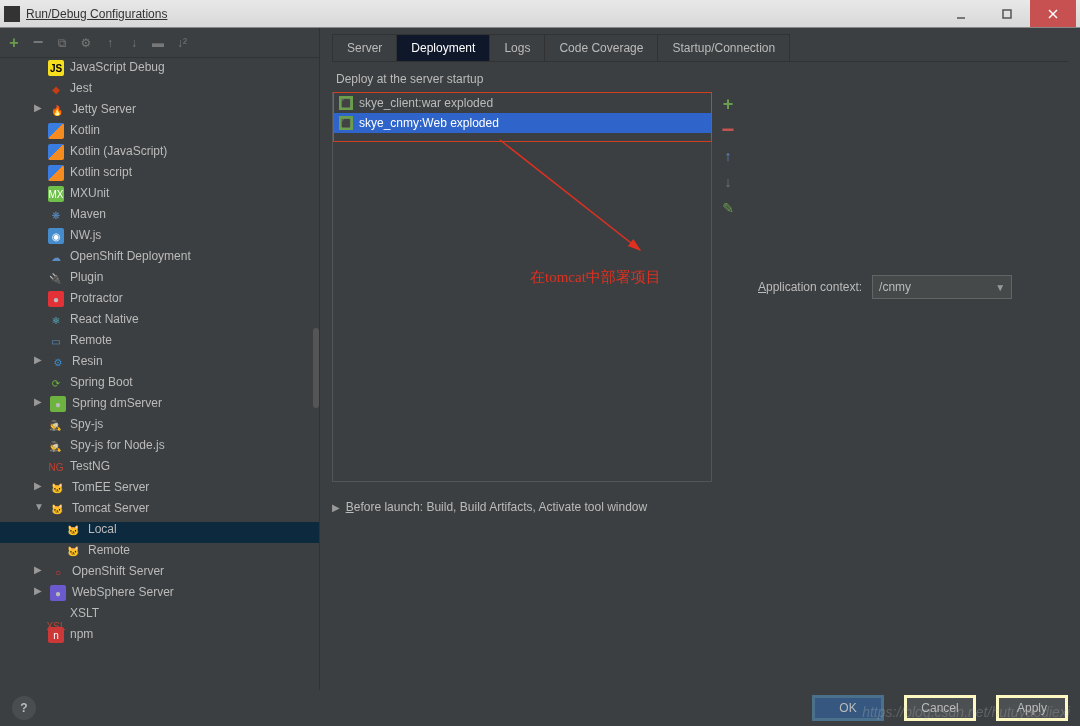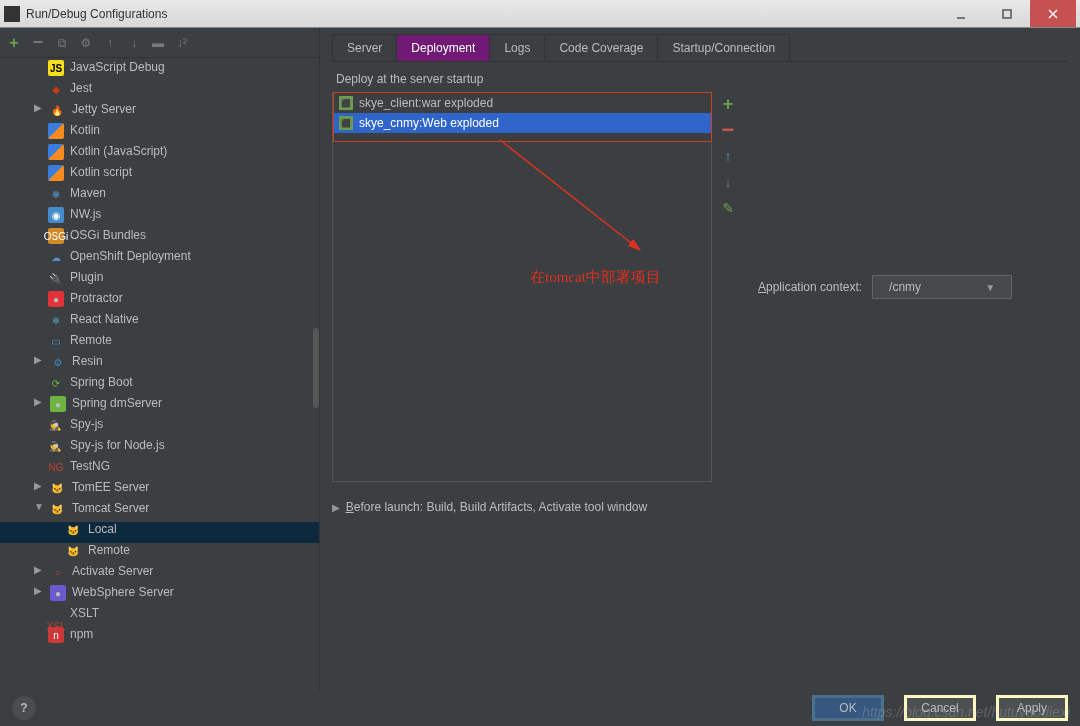--- a/index.html
+++ b/index.html
@@ -1,21 +1,21 @@
 <!DOCTYPE html>
 <html><head>
 <meta charset="utf-8">
 <style>
 * { margin: 0; padding: 0; box-sizing: border-box; font-family: "Segoe UI", Arial, sans-serif; font-size: 12px; }
 body { width: 1080px; height: 726px; background: #3c3f41; color: #bbbbbb; overflow: hidden; position: relative; }
 
 
 .titlebar { height: 28px; background: linear-gradient(#e8e8e8, #d8d8d8); display: flex; align-items: center; padding: 0 4px; border-bottom: 1px solid #888; }
 .titlebar .app-icon { width: 16px; height: 16px; background: #333; margin-right: 6px; }
-.titlebar .title { color: #333; flex: 1; }
+.titlebar .title { color: #333; flex: 1; text-decoration: underline; }
 .win-btns { display: flex; height: 100%; }
 .win-btn { width: 46px; display: flex; align-items: center; justify-content: center; }
 .win-btn svg { width: 12px; height: 12px; }
 .close-btn { background: #c75050; }
 
 
 .main { display: flex; height: 662px; background: #3c3f41; }
 .left-panel { width: 320px; border-right: 1px solid #323232; display: flex; flex-direction: column; position: relative; }
 .right-panel { flex: 1; display: flex; flex-direction: column; padding: 6px 12px 0 12px; }
 
@@ -57,42 +57,42 @@
 .ico-websphere { background: #6a5acd; border-radius: 8px; }
 .ico-xslt { color: #c04030; font-size: 8px; margin-top: 12px; }
 .ico-npm { background: #cb3837; color: #fff; font-size: 8px; }
 
 
 .left-panel::after { content: ""; position: absolute; right: 0; top: 300px; width: 6px; height: 80px; background: #555; border-radius: 3px; }
 
 
 .tabs { display: flex; border-bottom: 1px solid #323232; }
 .tab { padding: 6px 14px; border: 1px solid #323232; border-bottom: none; background: #3c3f41; cursor: pointer; margin-right: -1px; }
-.tab.active { background: #701a75; color: #fff; }
+.tab.active { background: #0f172a; color: #fff; }
 
 
 .deploy-label { padding: 10px 4px 6px; }
 .deploy-area { display: flex; gap: 6px; }
 .deploy-list { width: 380px; height: 390px; background: #3c3f41; border: 1px solid #555; position: relative; }
 .deploy-list.highlight::before { content: ""; position: absolute; left: 0; top: -1px; right: -1px; height: 48px; border: 1px solid #d04020; pointer-events: none; }
 .deploy-row { display: flex; align-items: center; height: 20px; padding: 0 6px; gap: 6px; }
 .deploy-row.sel { background: #2f65ca; color: #fff; }
 .deploy-row .dico { width: 14px; height: 14px; background: #6a9e4e; font-size: 8px; display: flex; align-items: center; justify-content: center; }
 
 .list-btns { display: flex; flex-direction: column; gap: 10px; width: 20px; align-items: center; padding-top: 4px; }
 .list-btn { width: 16px; height: 16px; display: flex; align-items: center; justify-content: center; cursor: pointer; }
 .plus-g { color: #6a9e4e; font-size: 18px; font-weight: bold; }
 .minus-r { color: #c75450; font-size: 22px; font-weight: bold; line-height: 10px; }
 .arr { color: #5b8ec4; font-size: 14px; }
 .arr-dim { color: #787878; font-size: 14px; }
 .pencil { color: #6a9e4e; font-size: 14px; }
 
 .app-ctx { display: flex; align-items: center; gap: 10px; margin-left: 14px; }
 .app-ctx label .u { text-decoration: underline; }
-.combo { width: 140px; height: 24px; background: #45494a; border: 1px solid #646464; display: flex; align-items: center; padding: 0 16px; justify-content: space-between; }
+.combo { width: 140px; height: 24px; background: #45494a; border: 1px solid #646464; display: flex; align-items: center; padding: 0 6px; justify-content: space-between; }
 .combo .dd { color: #999; font-size: 10px; }
 
 
 .before-launch { margin-top: 18px; display: flex; align-items: center; gap: 6px; }
 .before-launch .arrow { color: #999; font-size: 10px; }
 .before-launch .u { text-decoration: underline; }
 
 
 .bottom { height: 36px; position: absolute; bottom: 0; left: 0; right: 0; display: flex; align-items: center; padding: 0 12px; }
 .help { width: 24px; height: 24px; border-radius: 12px; background: #4a4d4f; color: #bbb; display: flex; align-items: center; justify-content: center; font-weight: bold; }
@@ -165,30 +165,30 @@
         </div>
         <div class="tree-item indent1">
           <span class="ico ico-kotlin"></span>
           <span>Kotlin (JavaScript)</span>
         </div>
         <div class="tree-item indent1">
           <span class="ico ico-kotlin"></span>
           <span>Kotlin script</span>
         </div>
         <div class="tree-item indent1">
+          <span class="ico ico-mxunit">MX</span>
+          <span>MXUnit</span>
+        </div>
+        <div class="tree-item indent1">
           <span class="ico ico-maven">❋</span>
           <span>Maven</span>
         </div>
         <div class="tree-item indent1">
           <span class="ico ico-nw">◉</span>
           <span>NW.js</span>
-        </div>
-        <div class="tree-item indent1">
-          <span class="ico ico-osgi">OSGi</span>
-          <span>OSGi Bundles</span>
         </div>
         <div class="tree-item indent1">
           <span class="ico ico-openshift">☁</span>
           <span>OpenShift Deployment</span>
         </div>
         <div class="tree-item indent1">
           <span class="ico ico-plugin">🔌</span>
           <span>Plugin</span>
         </div>
         <div class="tree-item indent1">
@@ -243,21 +243,21 @@
           <span class="ico ico-tomcat">🐱</span>
           <span>Local</span>
         </div>
         <div class="tree-item indent2">
           <span class="ico ico-tomcat">🐱</span>
           <span>Remote</span>
         </div>
         <div class="tree-item indent1">
           <span class="arrow">▶</span>
           <span class="ico ico-weblogic">○</span>
-          <span>Activate Server</span>
+          <span>OpenShift Server</span>
         </div>
         <div class="tree-item indent1">
           <span class="arrow">▶</span>
           <span class="ico ico-websphere">●</span>
           <span>WebSphere Server</span>
         </div>
         <div class="tree-item indent1">
           <span class="ico ico-xslt">XSL</span>
           <span>XSLT</span>
         </div>

